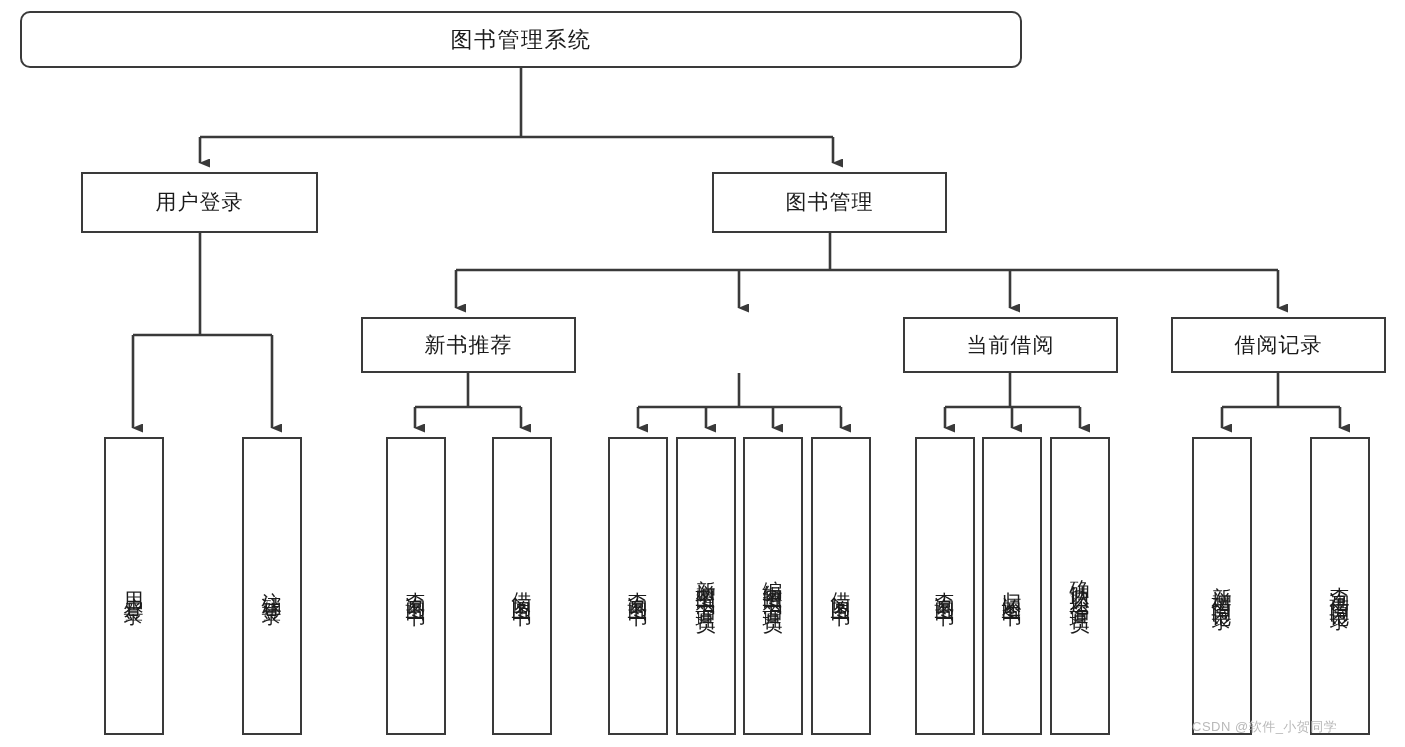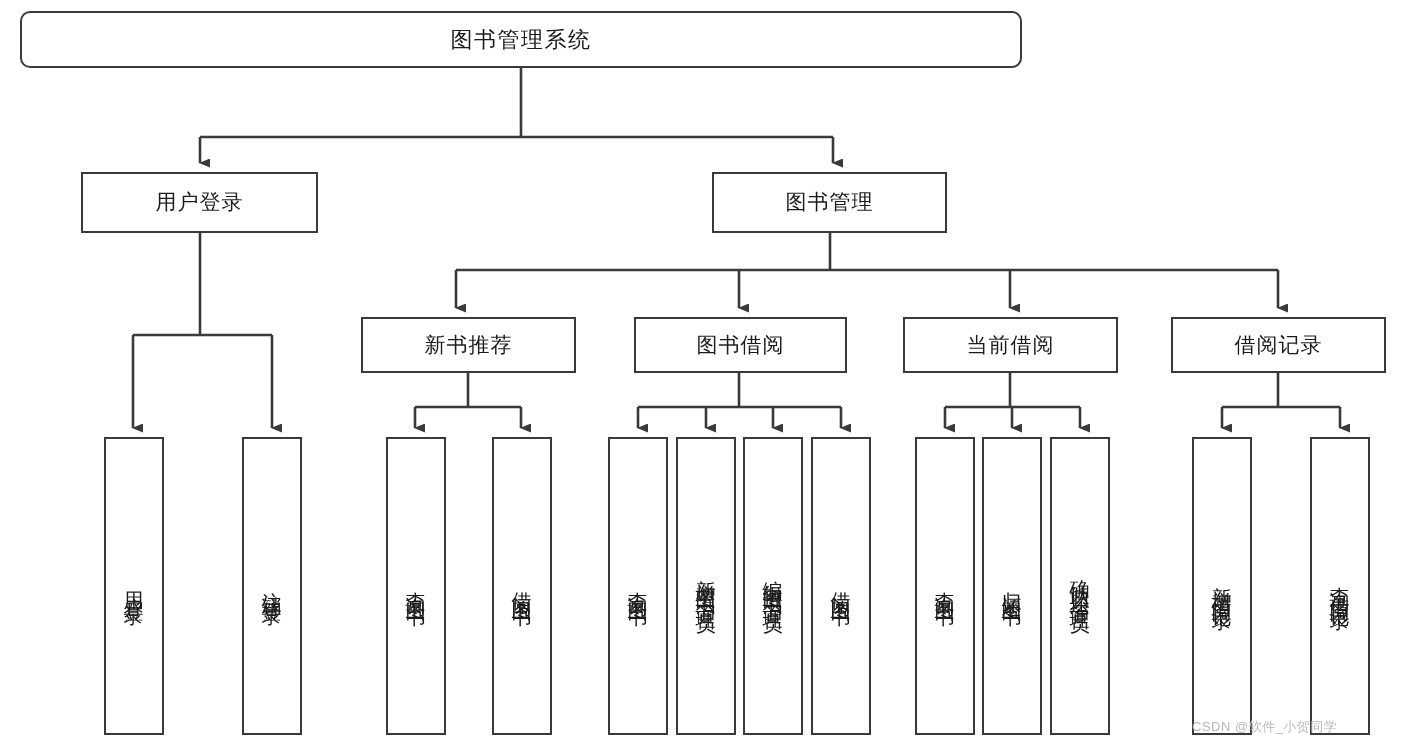--- a/index.html
+++ b/index.html
@@ -140,23 +140,20 @@
   </div>
 
   <div class="node h" style="left:712px; top:172px; width:235px; height:61px;">
     <span class="label">图书管理</span>
   </div>
 
   <div class="node h" style="left:361px; top:317px; width:215px; height:56px;align-items:center;">
     <span class="label">新书推荐</span>
   </div>
 
-  <div class="node h" style="left:634px; top:317px; width:213px; height:56px;">
-    <span class="label">图书借阅</span>
-  </div>
 
   <div class="node h" style="left:903px; top:317px; width:215px; height:56px;">
     <span class="label">当前借阅</span>
   </div>
 
   <div class="node h" style="left:1171px; top:317px; width:215px; height:56px;">
     <span class="label">借阅记录</span>
   </div>
 
   <div class="node v" style="left:104px; top:437px; width:60px; height:298px;">

